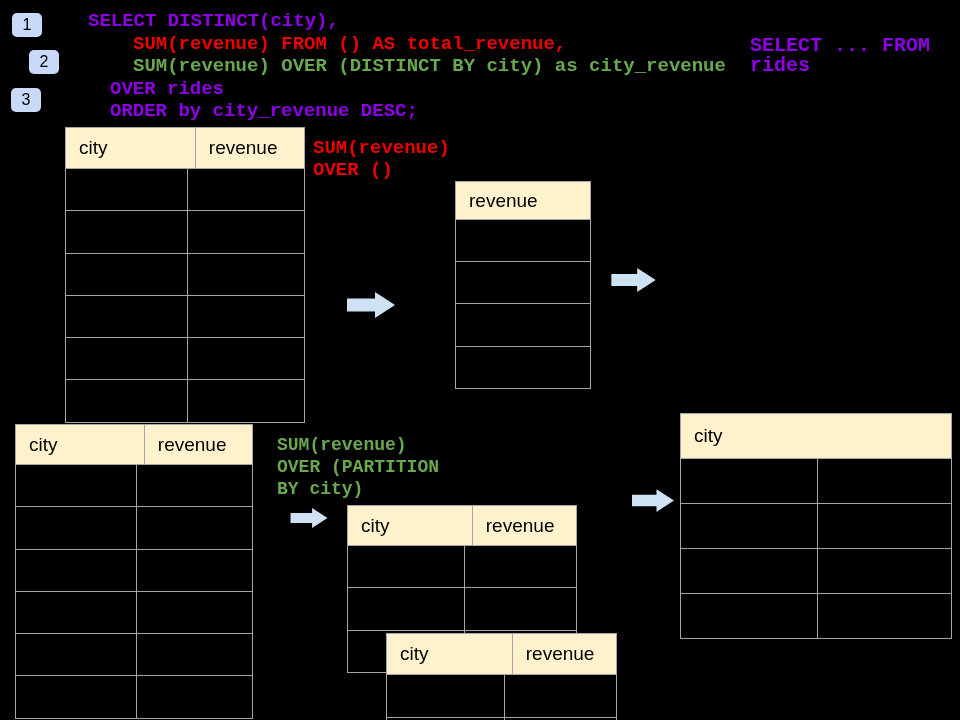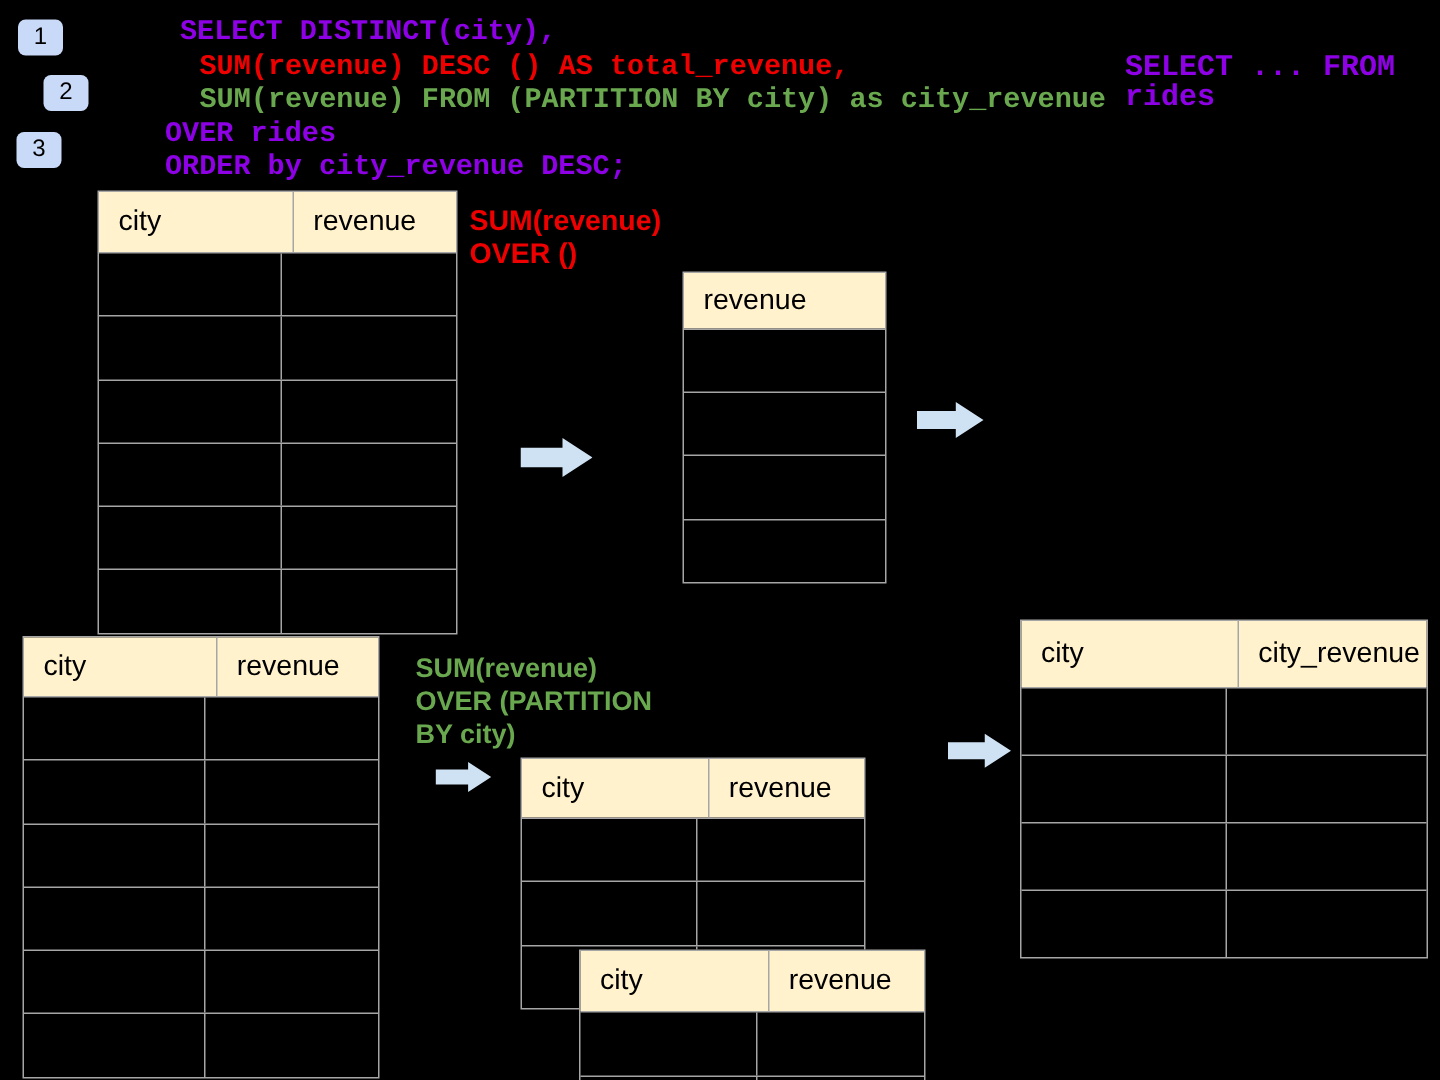--- a/index.html
+++ b/index.html
@@ -34,21 +34,21 @@
   .note {
     position:absolute;
     font-family:"Liberation Mono", monospace;
     font-weight:bold;
     font-size:20px;
     line-height:20px;
     white-space:pre-line;
   }
   .flabel {
     position:absolute;
-    font-family:Liberation Sans, sans-serif;
+    font-family:Liberation Mono, monospace;
     font-weight:bold;
     white-space:pre-line;
   }
   .flabel.total { font-size:19px; line-height:22px; }
   .flabel.partition { font-size:18px; line-height:22px; }
   .dtable {
     position:absolute;
     border:1px solid #a6a6a6;
     background:#000000;
     box-sizing:border-box;
@@ -79,23 +79,23 @@
   .arrow { position:absolute; }
 </style>
 </head>
 <body>
 
 <div class="badge" style="left:12px;top:13px;">1</div>
 <div class="badge" style="left:29px;top:50px;">2</div>
 <div class="badge" style="left:11px;top:88px;">3</div>
 
 <div>
-  <div class="code-line purple" style="left:88px;top:10px;margin-left:32px;">SELECT DISTINCT(city),</div>
-  <div class="code-line red" style="left:133px;top:33px;">SUM(revenue) DESC () AS total_revenue,</div>
-  <div class="code-line green" style="left:133px;top:55px;">SUM(revenue) FROM (PARTITION BY city) as city_revenue</div>
+  <div class="code-line purple" style="left:88px;top:10px;">SELECT DISTINCT(city),</div>
+  <div class="code-line red" style="left:133px;top:33px;">SUM(revenue) FROM () AS total_revenue,</div>
+  <div class="code-line green" style="left:133px;top:55px;">SUM(revenue) OVER (DISTINCT BY city) as city_revenue</div>
   <div class="code-line purple" style="left:110px;top:78px;">OVER rides</div>
   <div class="code-line purple" style="left:110px;top:100px;">ORDER by city_revenue DESC;</div>
 </div>
 
 <div class="note purple" style="left:750px;top:36px;">SELECT ... FROM
 rides</div>
 
 <div class="flabel total red" style="left:313px;top:137px;">SUM(revenue)
 OVER ()</div>
 
@@ -239,21 +239,20 @@
     </div>
 </div>
 
 <svg class="arrow" style="left:632px;top:489px;" width="42" height="23" viewBox="0 0 48 26">
   <polygon points="0,6.5 28,6.5 28,0 48,13 28,26 28,19.5 0,19.5" fill="#cfe2f3"></polygon>
 </svg>
 
 <div class="dtable" style="left:680px;top:413px;width:272px;--c1:136px;--c2:134px;--hh:44px;--rh:44px;">
   <div class="thead">
     <div class="th">city</div>
-    <div class="th">city_revenue</div>
   </div>
   <div>
       <div class="trow">
         <div class="tcell"></div>
         <div class="tcell"></div>
       </div>
       <div class="trow">
         <div class="tcell"></div>
         <div class="tcell"></div>
       </div>

